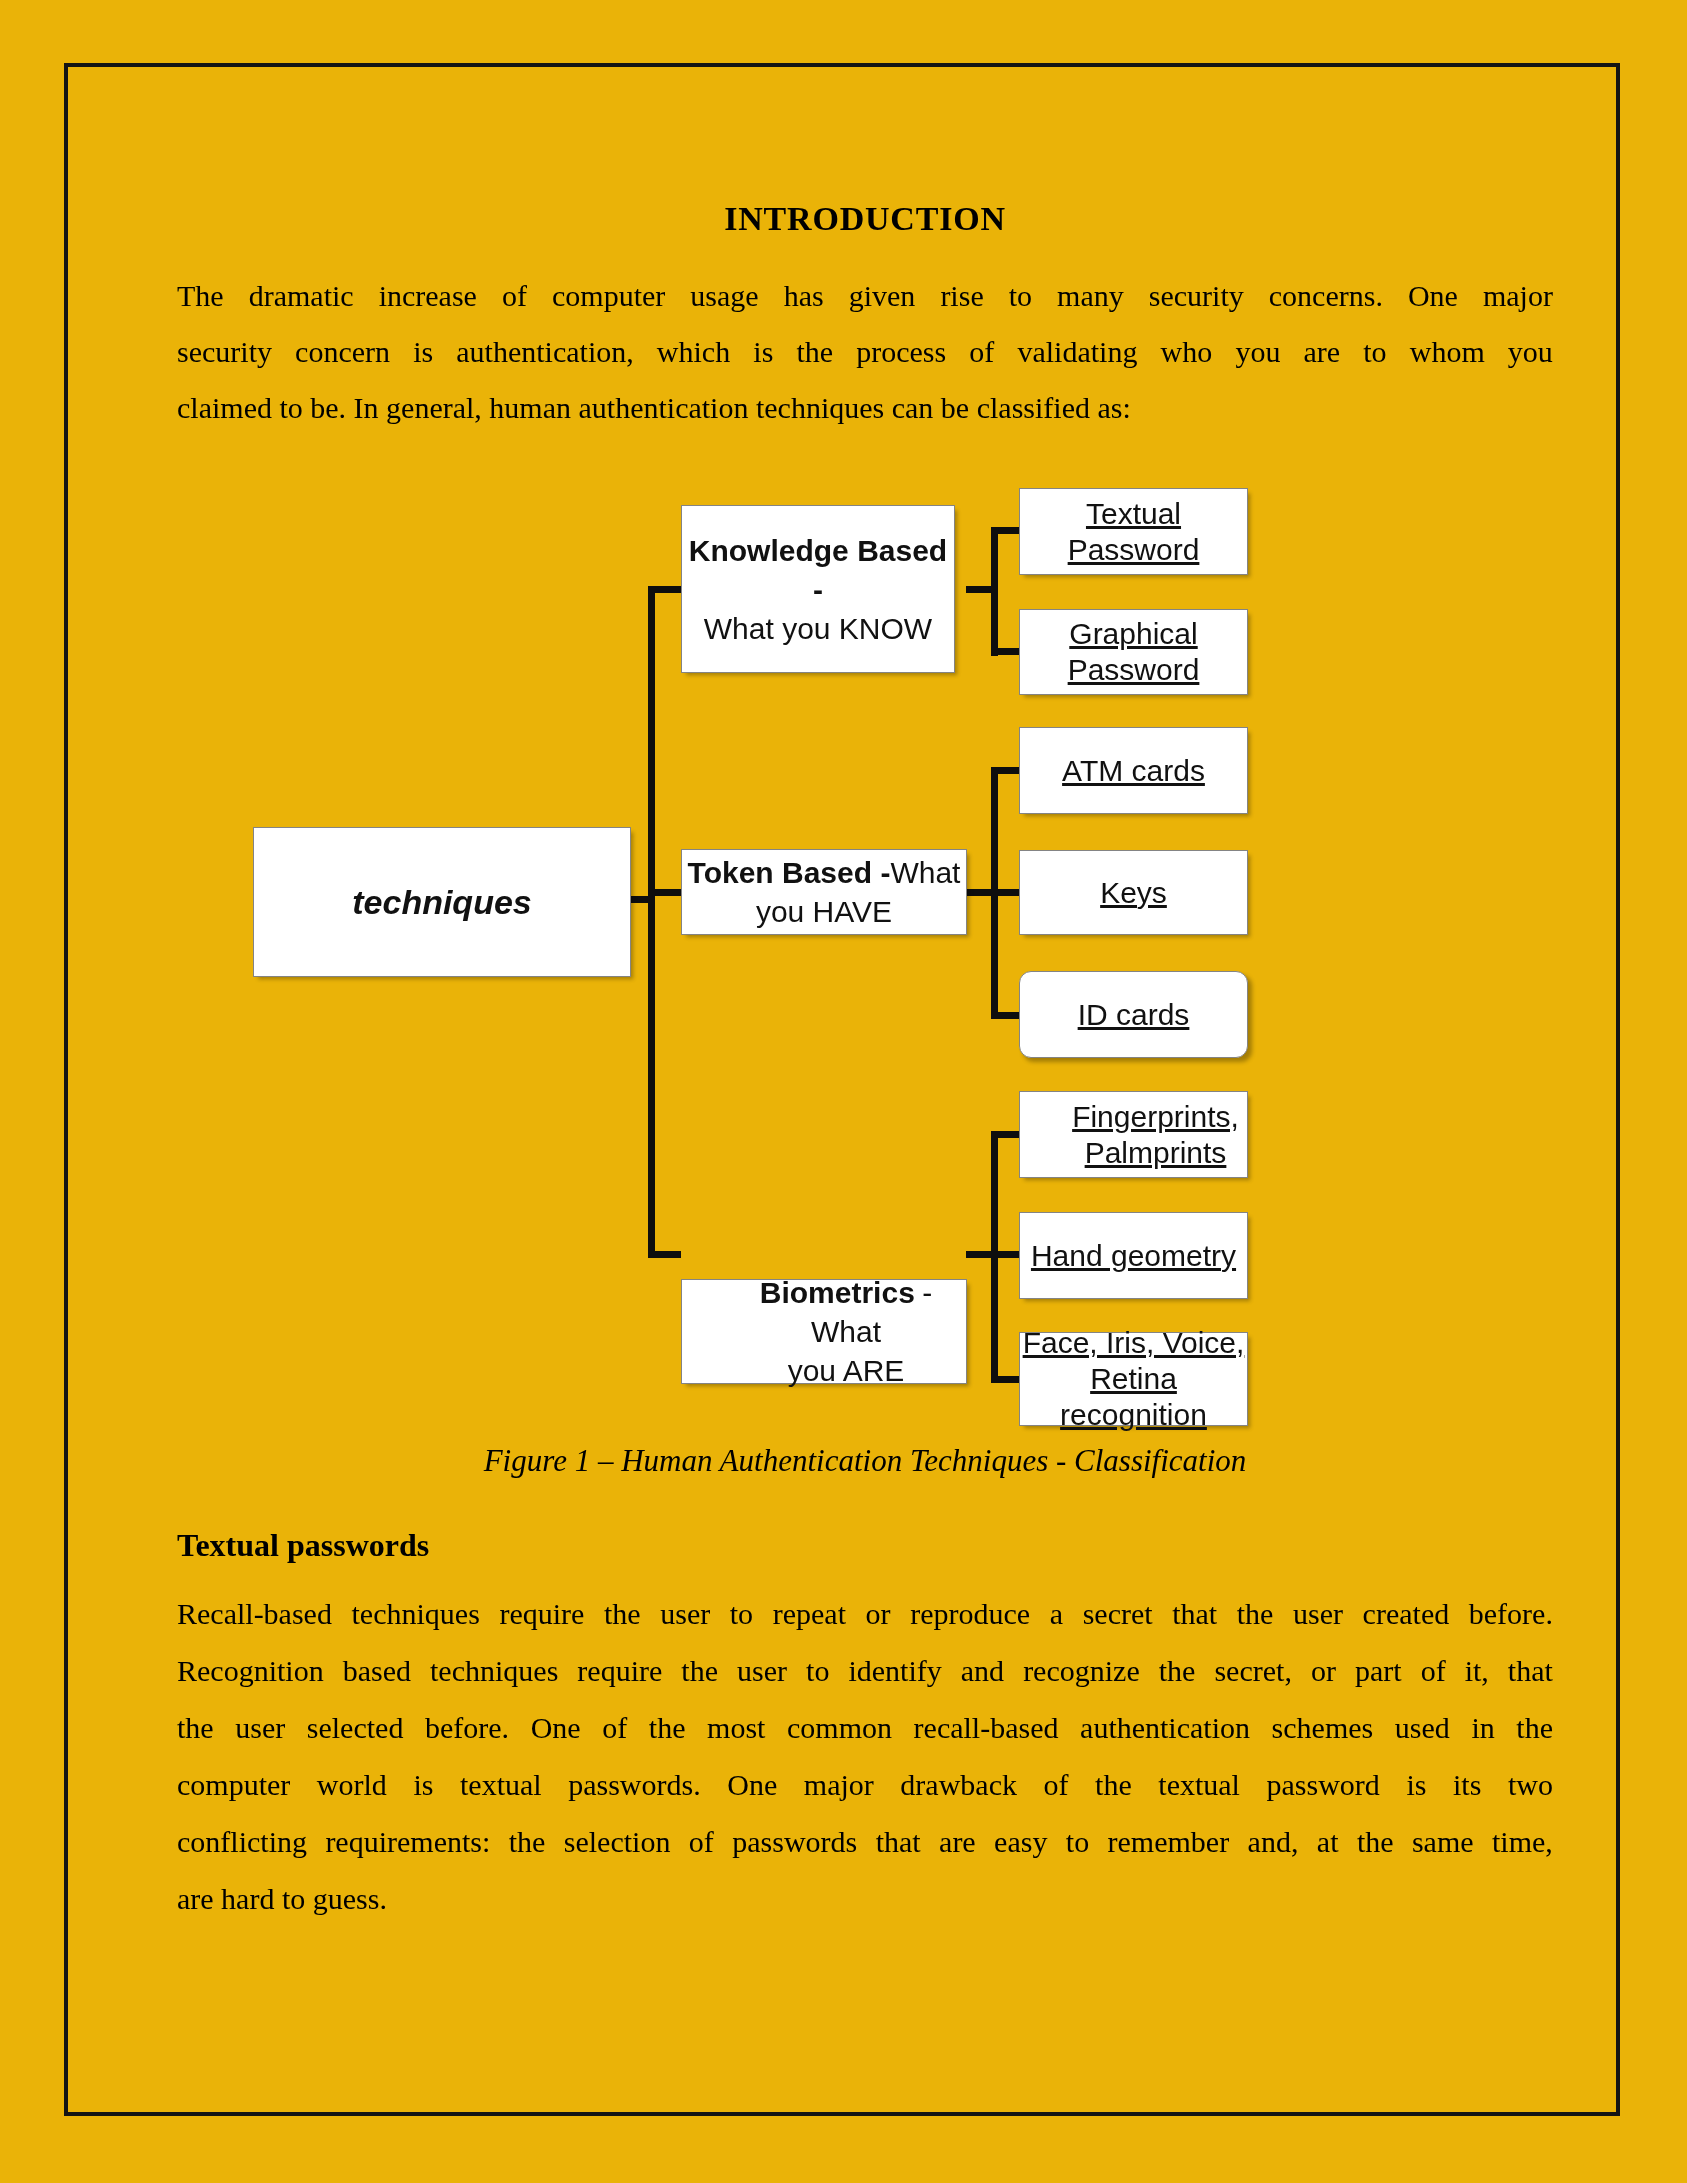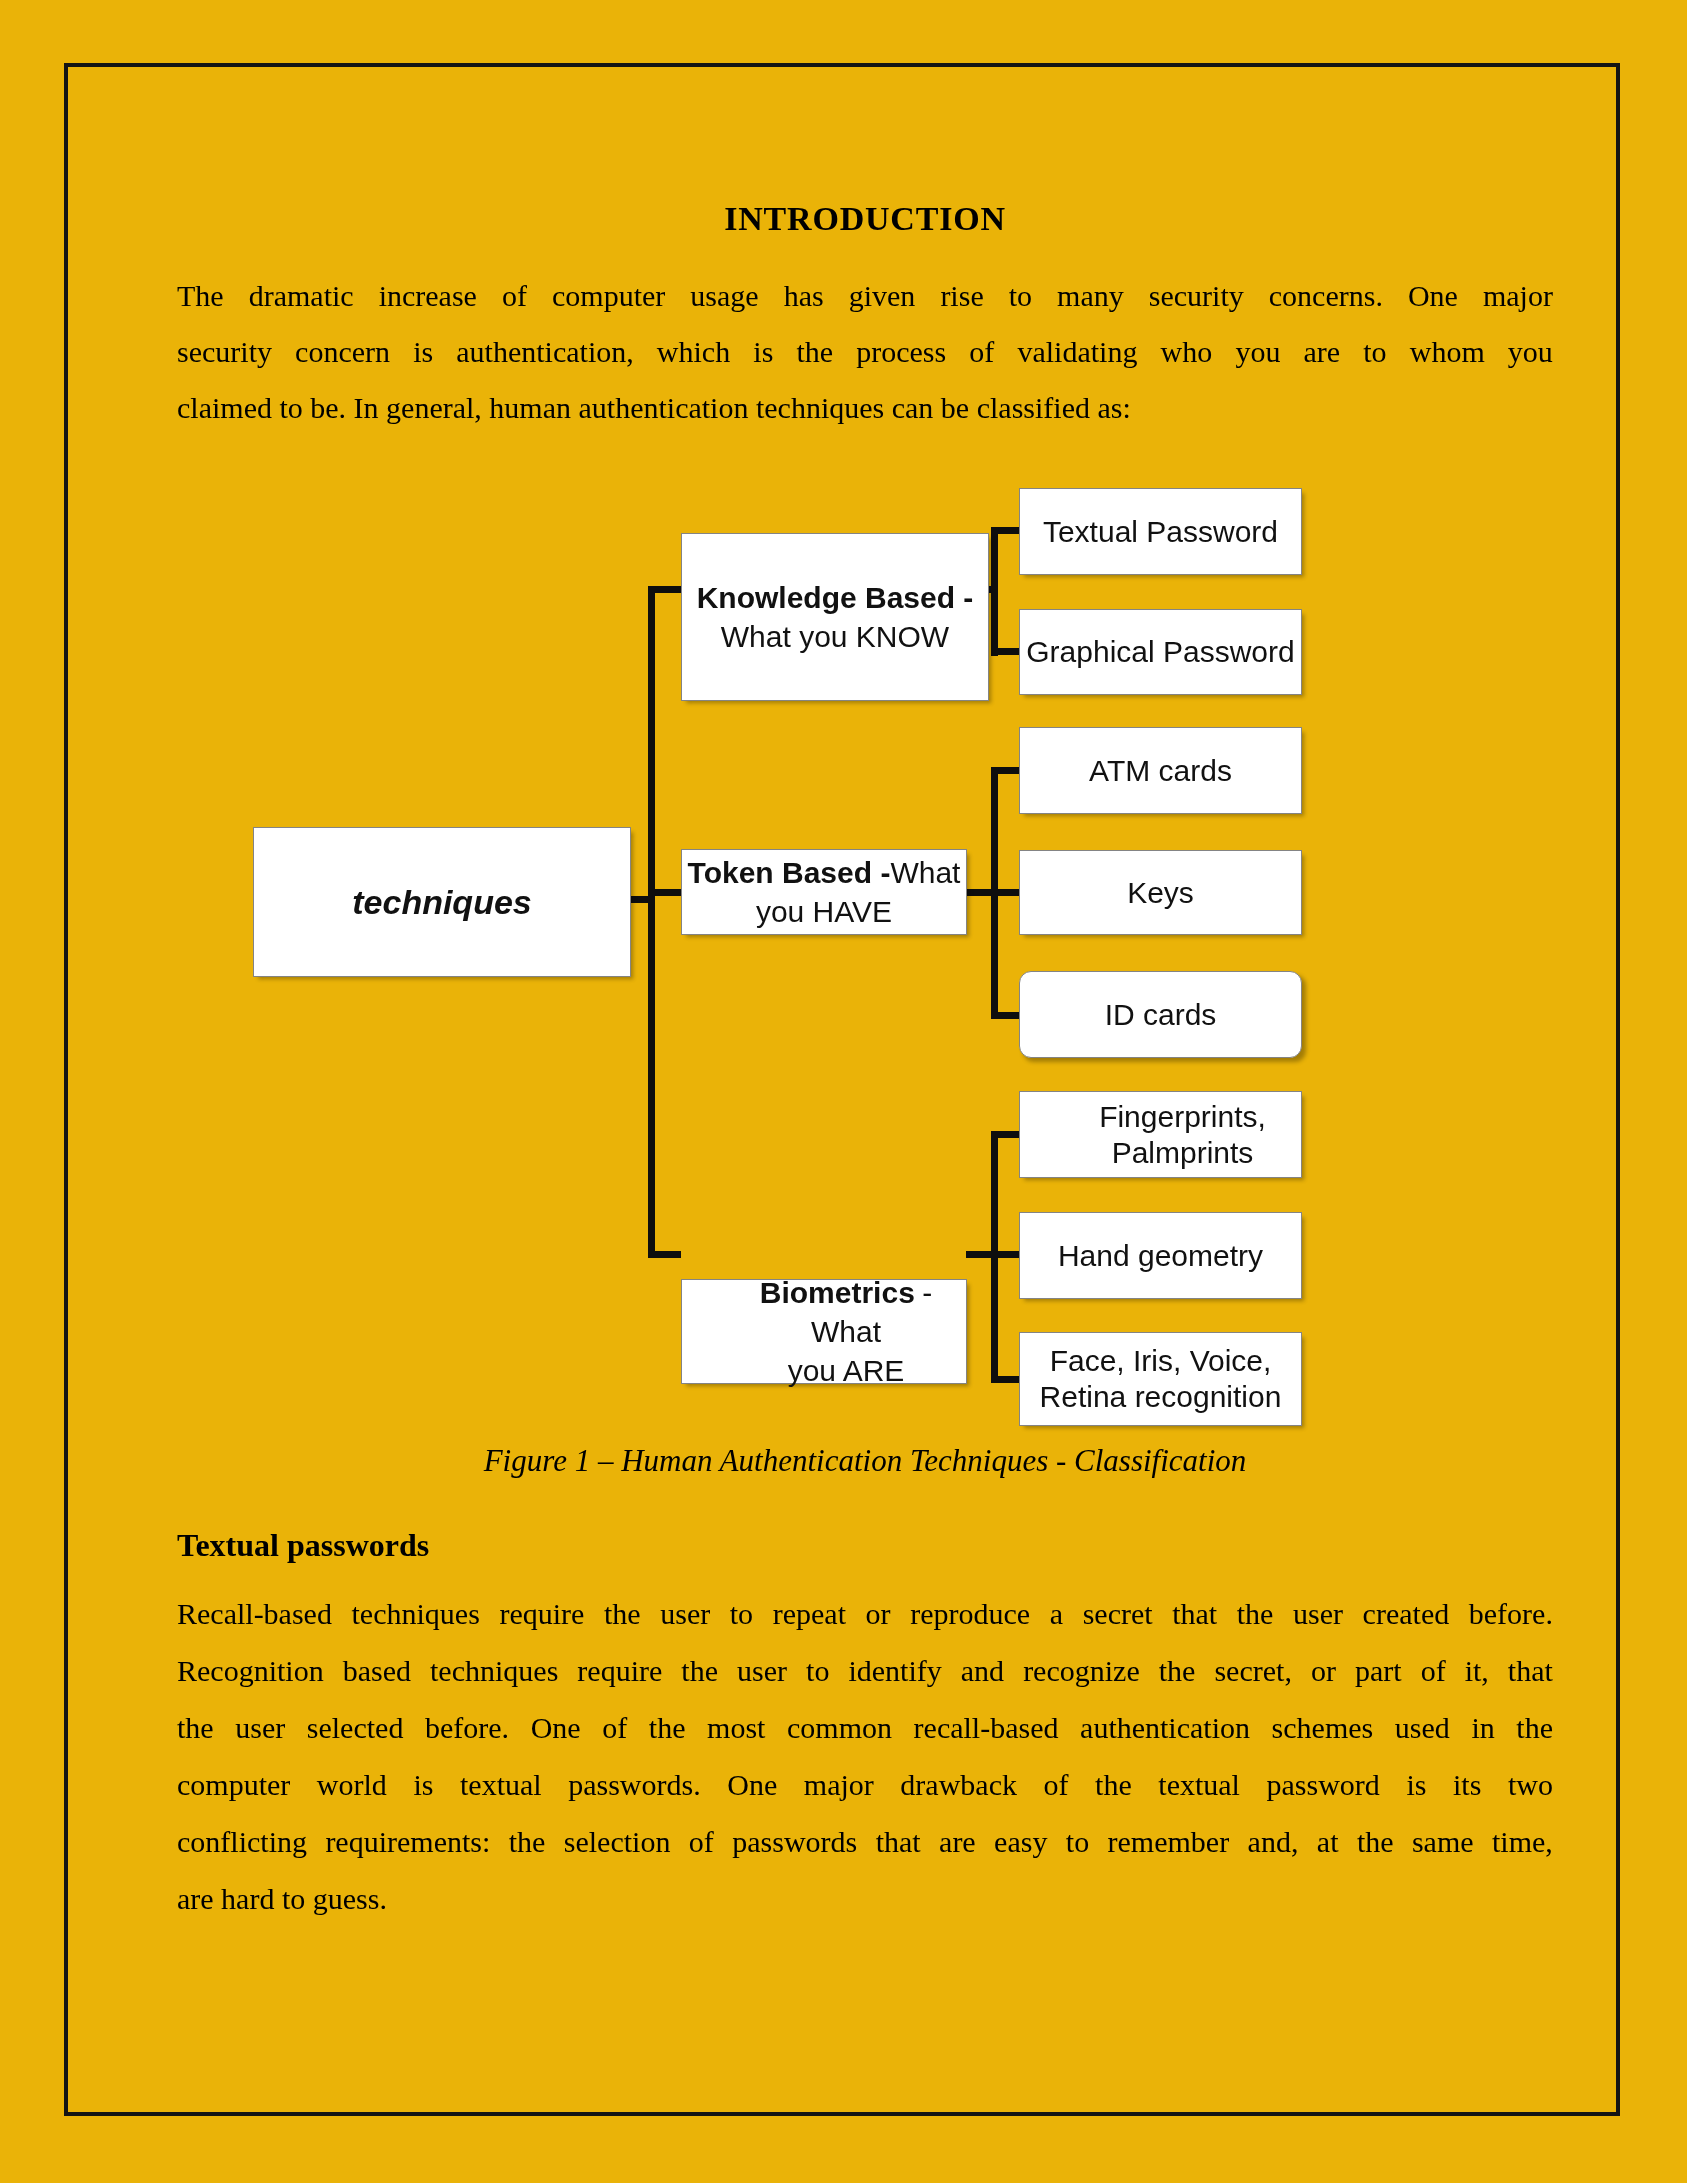--- a/index.html
+++ b/index.html
@@ -18,24 +18,24 @@
   .section-heading{position:absolute;left:177px;top:1527px;font-size:32px;font-weight:bold;}
   
   .dbox{position:absolute;box-sizing:border-box;background:#fff;border:1.6px solid #848484;
         box-shadow:4.1px 4.1px 4.1px -0.8px rgba(0,0,0,0.30);
         display:flex;flex-direction:column;align-items:center;justify-content:center;
         font-family:"Liberation Sans", sans-serif;font-size:30px;color:#111;
         text-align:center;line-height:39px;}
   .dbox .b{font-weight:bold;}
   .root-box{left:253px;top:827px;width:378px;height:150px;
             font-size:34px;font-weight:bold;font-style:italic;line-height:44px;}
-  .knowledge-box{left:681px;top:505px;width:308px;height:168px;margin-top:28px;}
+  .knowledge-box{left:681px;top:505px;width:274px;height:168px;}
   .token-box{left:681px;top:849px;width:286px;height:86px;}
   .biometrics-box{left:681px;top:1279px;width:286px;height:105px;padding-left:44px;}
-  .leaf{left:1019px;width:283px;line-height:36px;}
+  .leaf{left:1019px;width:229px;line-height:36px;text-decoration:underline;}
   .leaf-textual{top:488px;height:87px;}
   .leaf-graphical{top:609px;height:86px;}
   .leaf-atm{top:727px;height:87px;}
   .leaf-keys{top:850px;height:85px;}
   .leaf-id{top:971px;height:87px;border-radius:12px;}
   .leaf-fingerprints{top:1091px;height:87px;padding-left:44px;}
   .leaf-hand{top:1212px;height:87px;}
   .leaf-face{top:1332px;height:94px;}
   .conn{position:absolute;background:#0e0e0e;}
   .trunk-v{left:648px;top:586px;width:7.4px;height:672px;}

